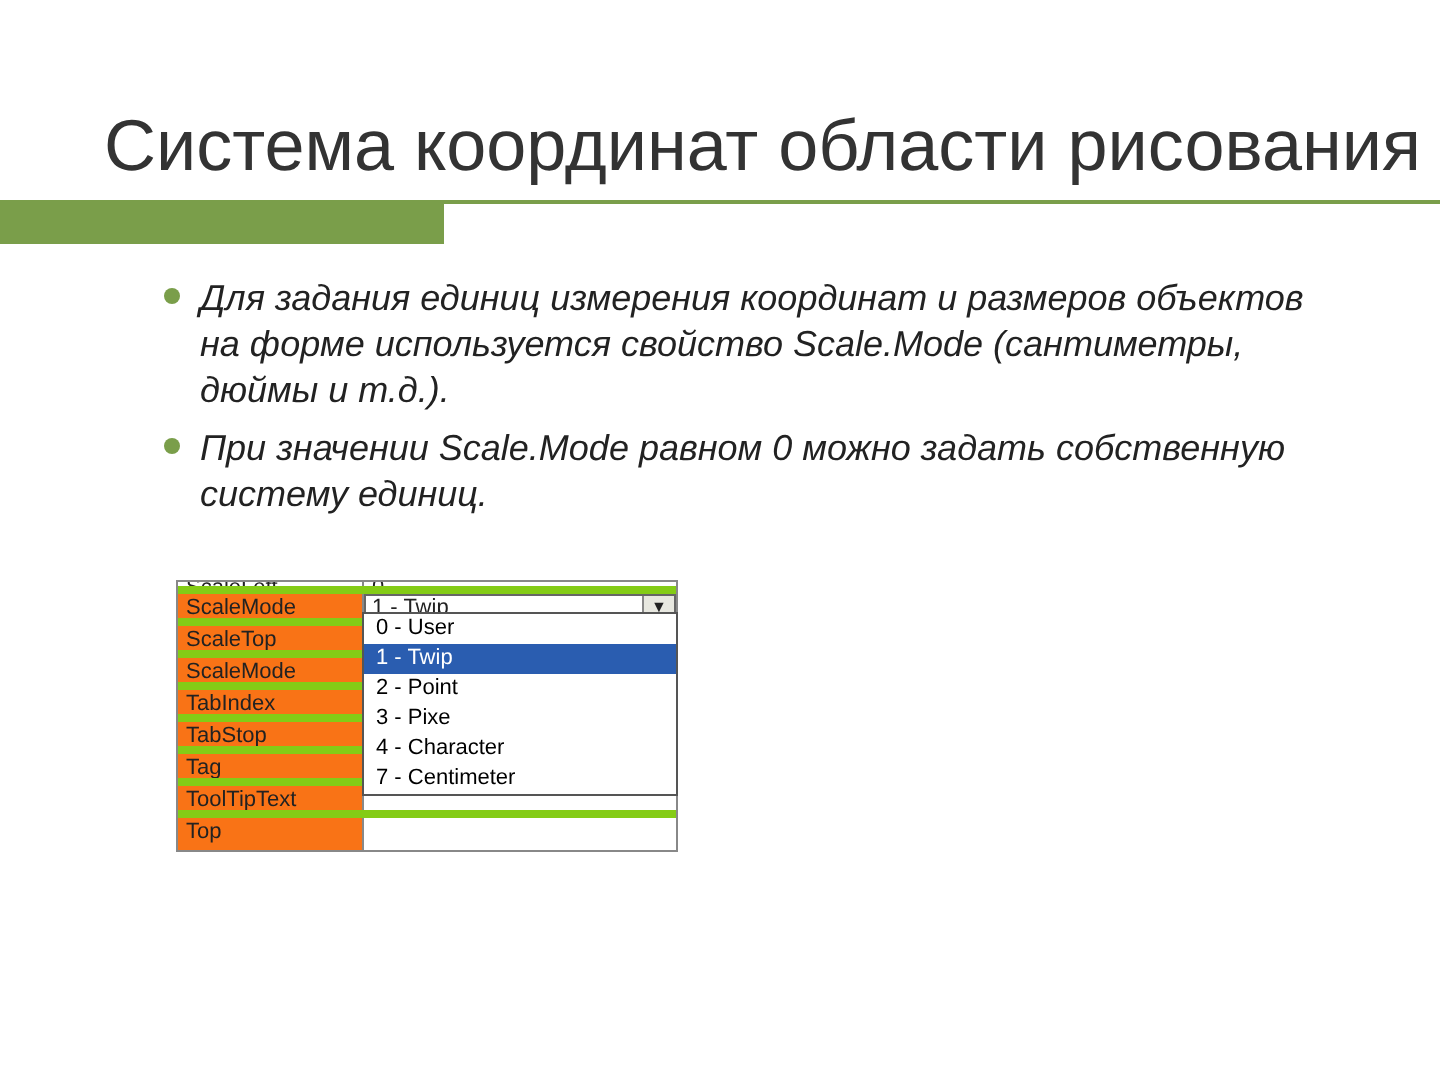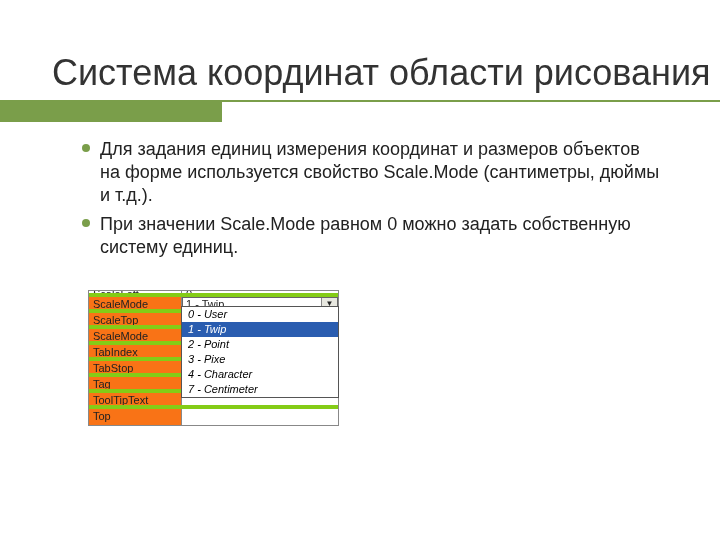--- a/index.html
+++ b/index.html
@@ -30,20 +30,21 @@
     background: #7a9e4a;
   }
   .bullets {
     position: absolute;
     left: 100px; top: 138px;
     width: 560px;
     list-style: none;
     font-size: 18px;
     line-height: 1.28;
     color: #222;
+    font-style: italic;
   }
   .bullets li { position: relative; padding-left: 0; margin-bottom: 6px; }
   .bullets li .dot {
     position: absolute; left: -18px; top: 6px;
     width: 8px; height: 8px; border-radius: 50%;
     background: #7a9e4a;
   }
   .propgrid {
     position: absolute;
     left: 88px; top: 290px;
@@ -97,21 +98,20 @@
     background: #fff;
     font-family: Tahoma, Arial, sans-serif;
     font-size: 11px;
     z-index: 5;
   }
   .dropdown .opt {
     height: 15px;
     padding: 1px 6px;
     white-space: nowrap;
     overflow: hidden;
-    font-style: italic;
   }
   .dropdown .opt.sel {
     background: #2a5db0;
     color: #fff;
   }
 </style>
 </head>
 <body>
 
 <h1 class="title">Система координат области рисования</h1>

